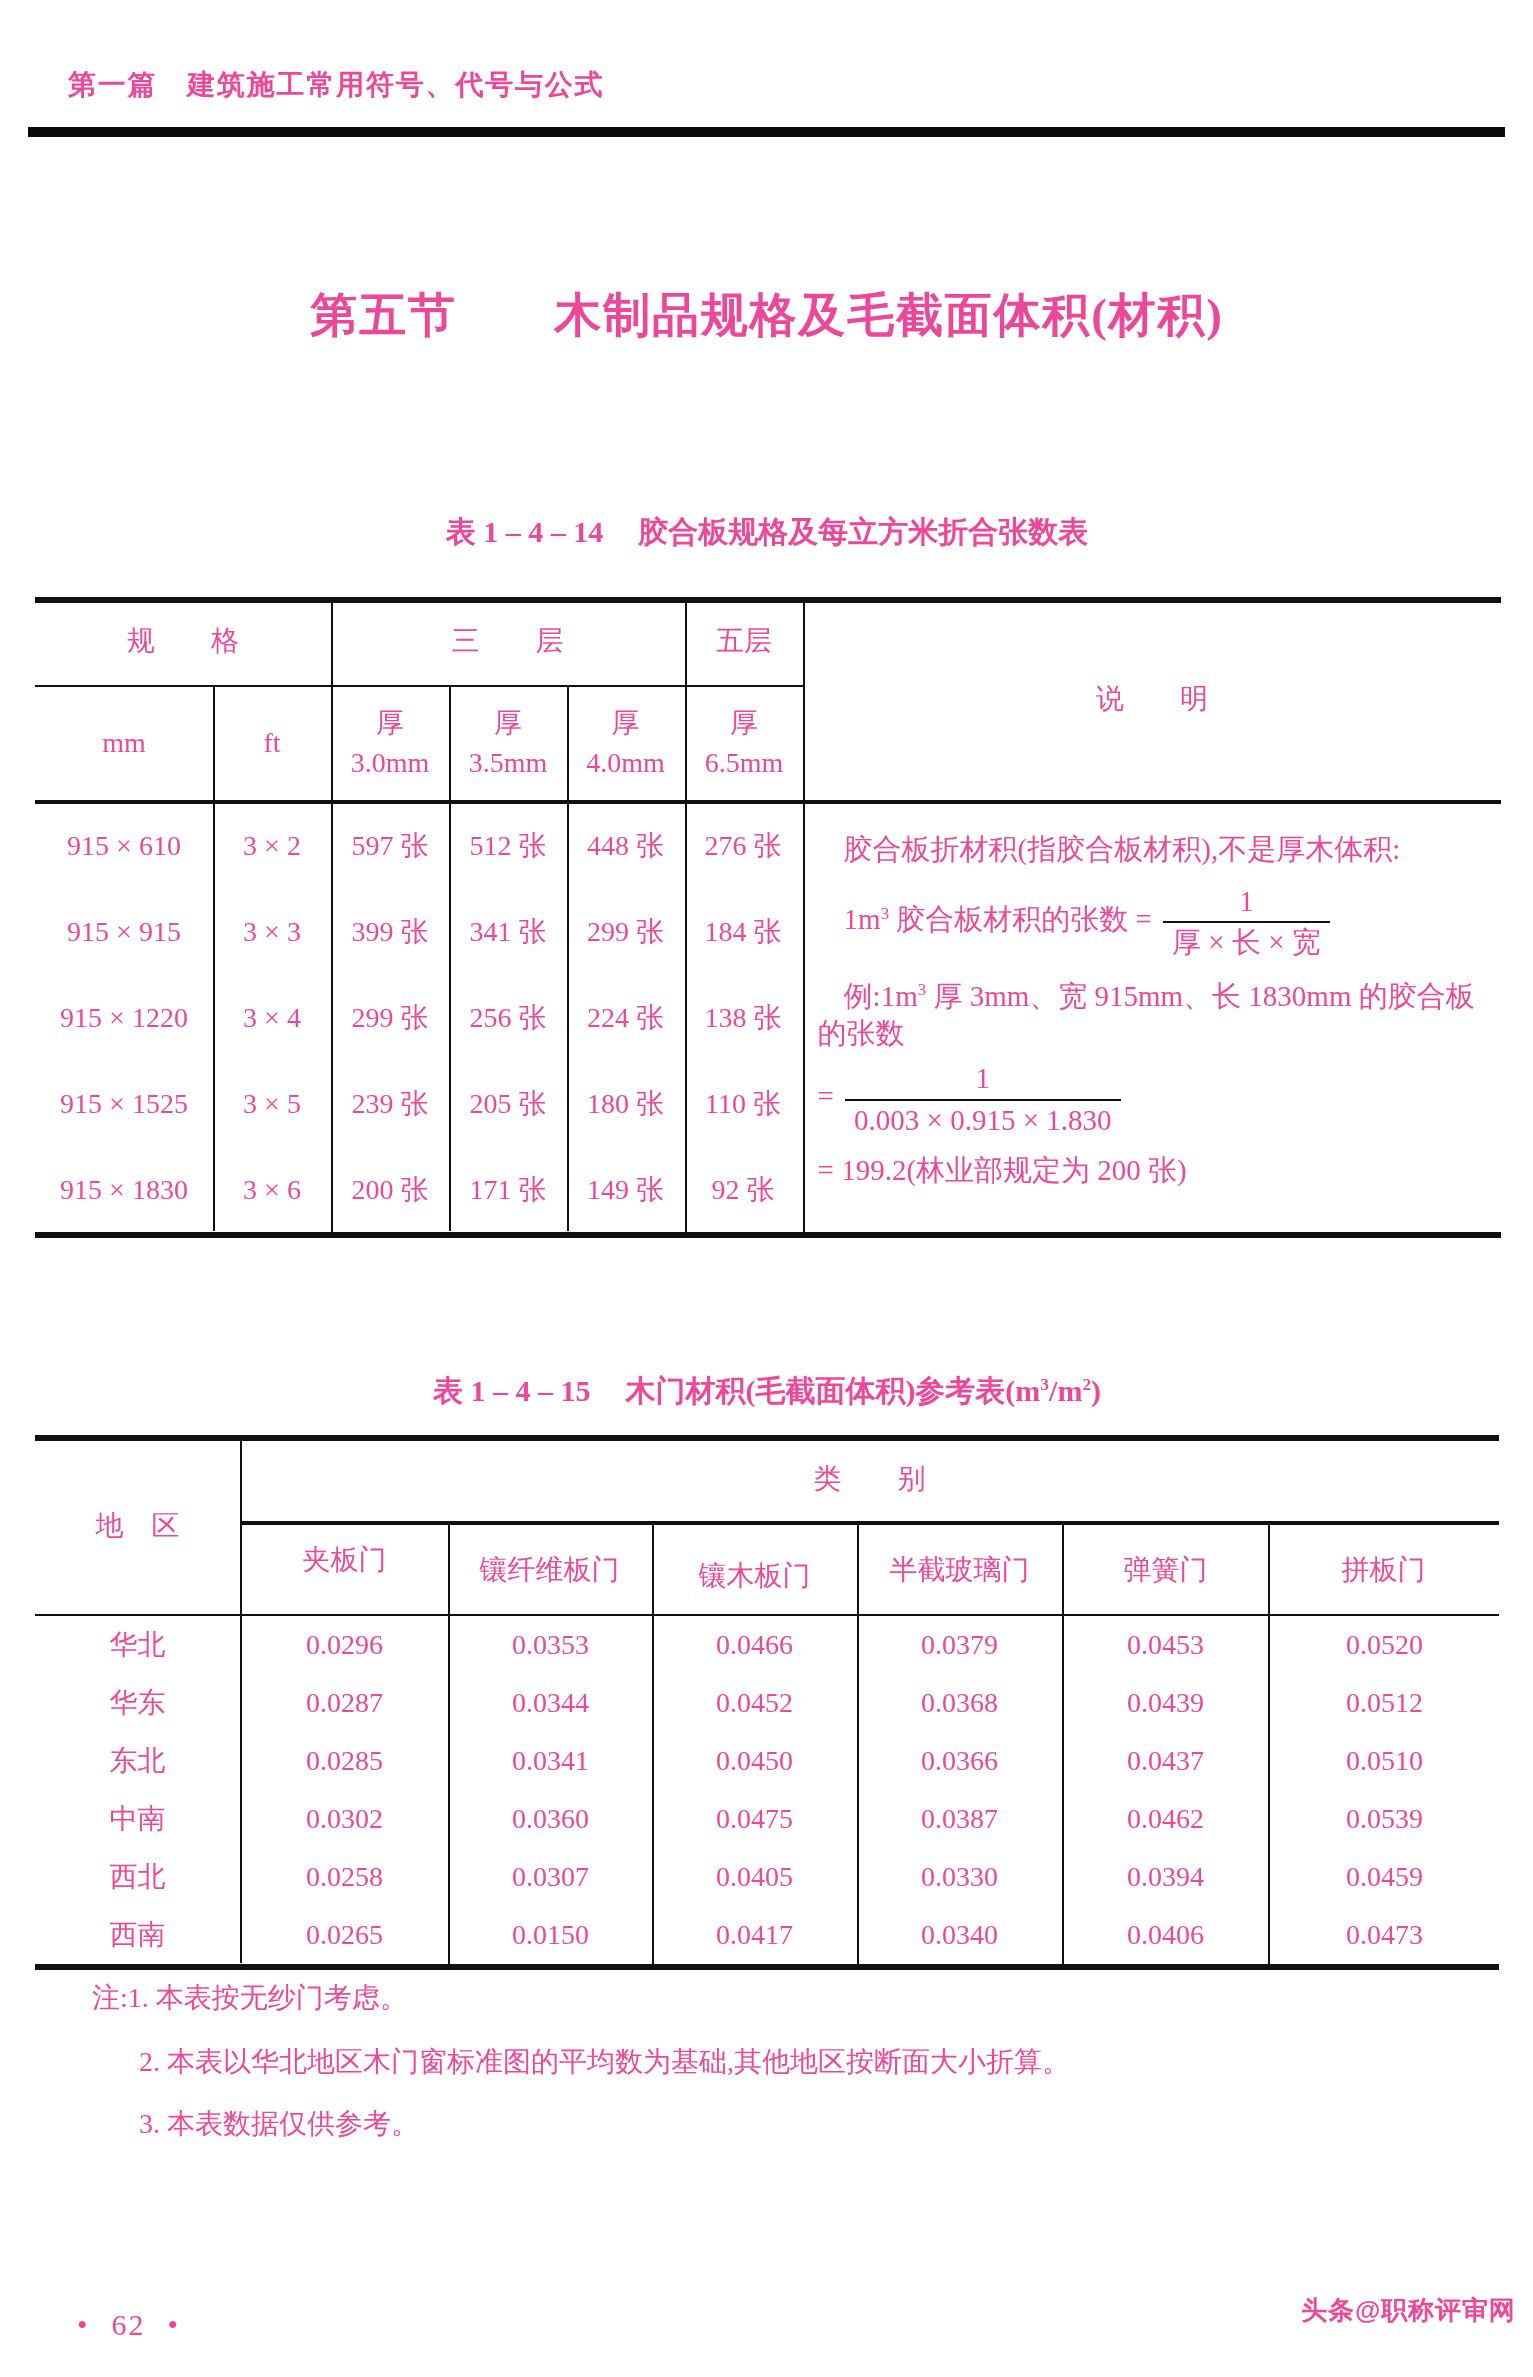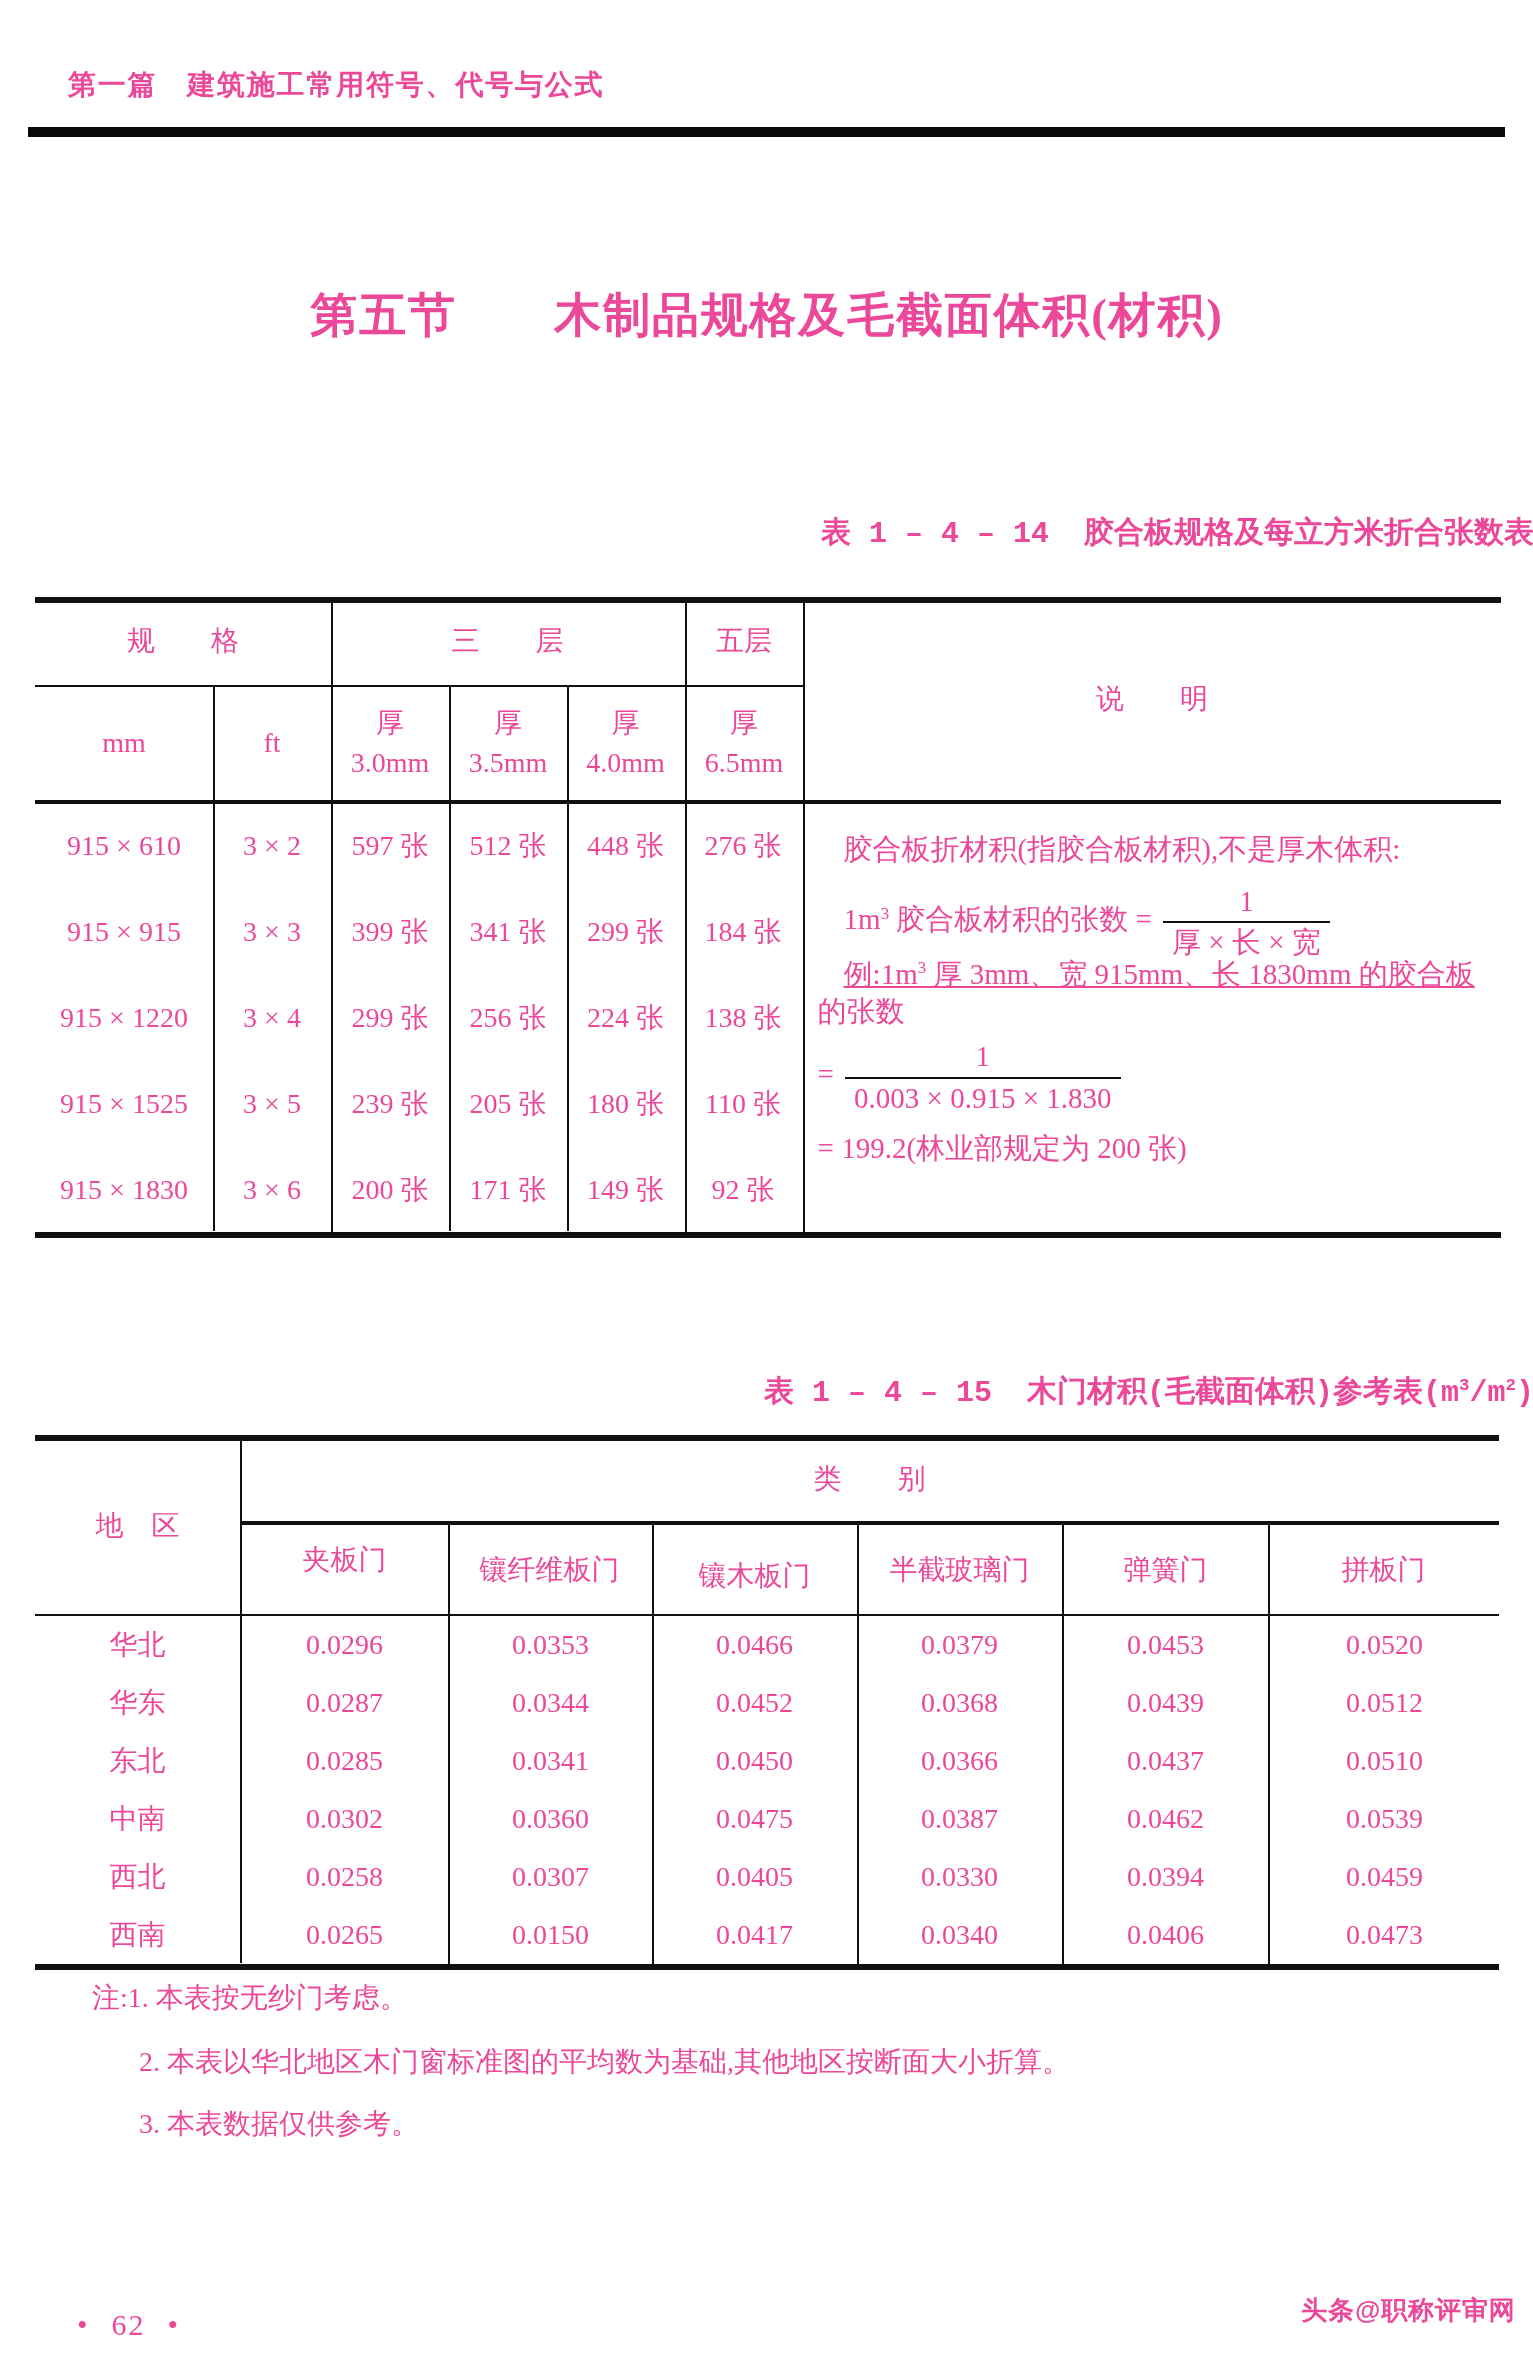--- a/index.html
+++ b/index.html
@@ -9,21 +9,21 @@
   }
   .abs{position:absolute;}
   .line{position:absolute;background:#111;}
   .cell{position:absolute;display:flex;align-items:center;justify-content:center;
         font-size:28px;line-height:1.15;text-align:center;}
   .grid-cell{display:flex;align-items:center;justify-content:center;font-size:28px;}
   #running-header{left:68px;top:66px;font-size:28px;font-weight:700;letter-spacing:1.8px;white-space:nowrap;}
   #header-rule{left:27.5px;top:127px;width:1477px;height:10px;background:#0a0a0a;}
   #section-title{left:0;top:284px;width:1534px;text-align:center;font-size:47px;
                  font-weight:700;letter-spacing:1.8px;}
-  .caption{left:0;width:1534px;text-align:right;font-size:30px;font-weight:700;white-space:nowrap;font-family:Liberation Mono, monospace;}
+  .caption{left:0;width:1534px;text-align:center;font-size:30px;font-weight:700;white-space:nowrap;}
   #caption1{top:512px;}
   #caption2{top:1371px;}
   .caption .cap-title{margin-left:35px;}
   sup.small{font-size:0.58em;vertical-align:super;line-height:0;}
   
   #t1-body{left:35px;top:803px;width:768px;height:428px;display:grid;
            grid-template-columns:178px 118px 118px 118px 117px 118px;
            grid-template-rows:repeat(5,86px);}
   
   #t1-remark{left:803px;top:803px;width:698px;height:430px;font-size:29px;line-height:1.1;
@@ -130,21 +130,21 @@
 
     <div id="t1-remark" class="abs">
       <div class="indent">胶合板折材积(指胶合板材积),不是厚木体积:</div>
       <div class="indent fline" style="margin-top:20px;">
         <span>1m</span><sup class="small">3</sup><span> 胶合板材积的张数 =</span>
         <span class="frac">
           <span class="fnum">1</span>
           <span class="fden">厚 × 长 × 宽</span>
         </span>
       </div>
-      <div class="indent fline" style="text-decoration:underline;">
+      <div class="indent fline" style="margin-top:22px;">
         <span>例:1m</span><sup class="small">3</sup><span> 厚 3mm、宽 915mm、长 1830mm 的胶合板</span>
       </div>
       <div style="margin-top:5.5px;">的张数</div>
       <div class="fline" style="margin-top:13px;">
         <span>=</span>
         <span class="frac">
           <span class="fnum">1</span>
           <span class="fden">0.003 × 0.915 × 1.830</span>
         </span>
       </div>

